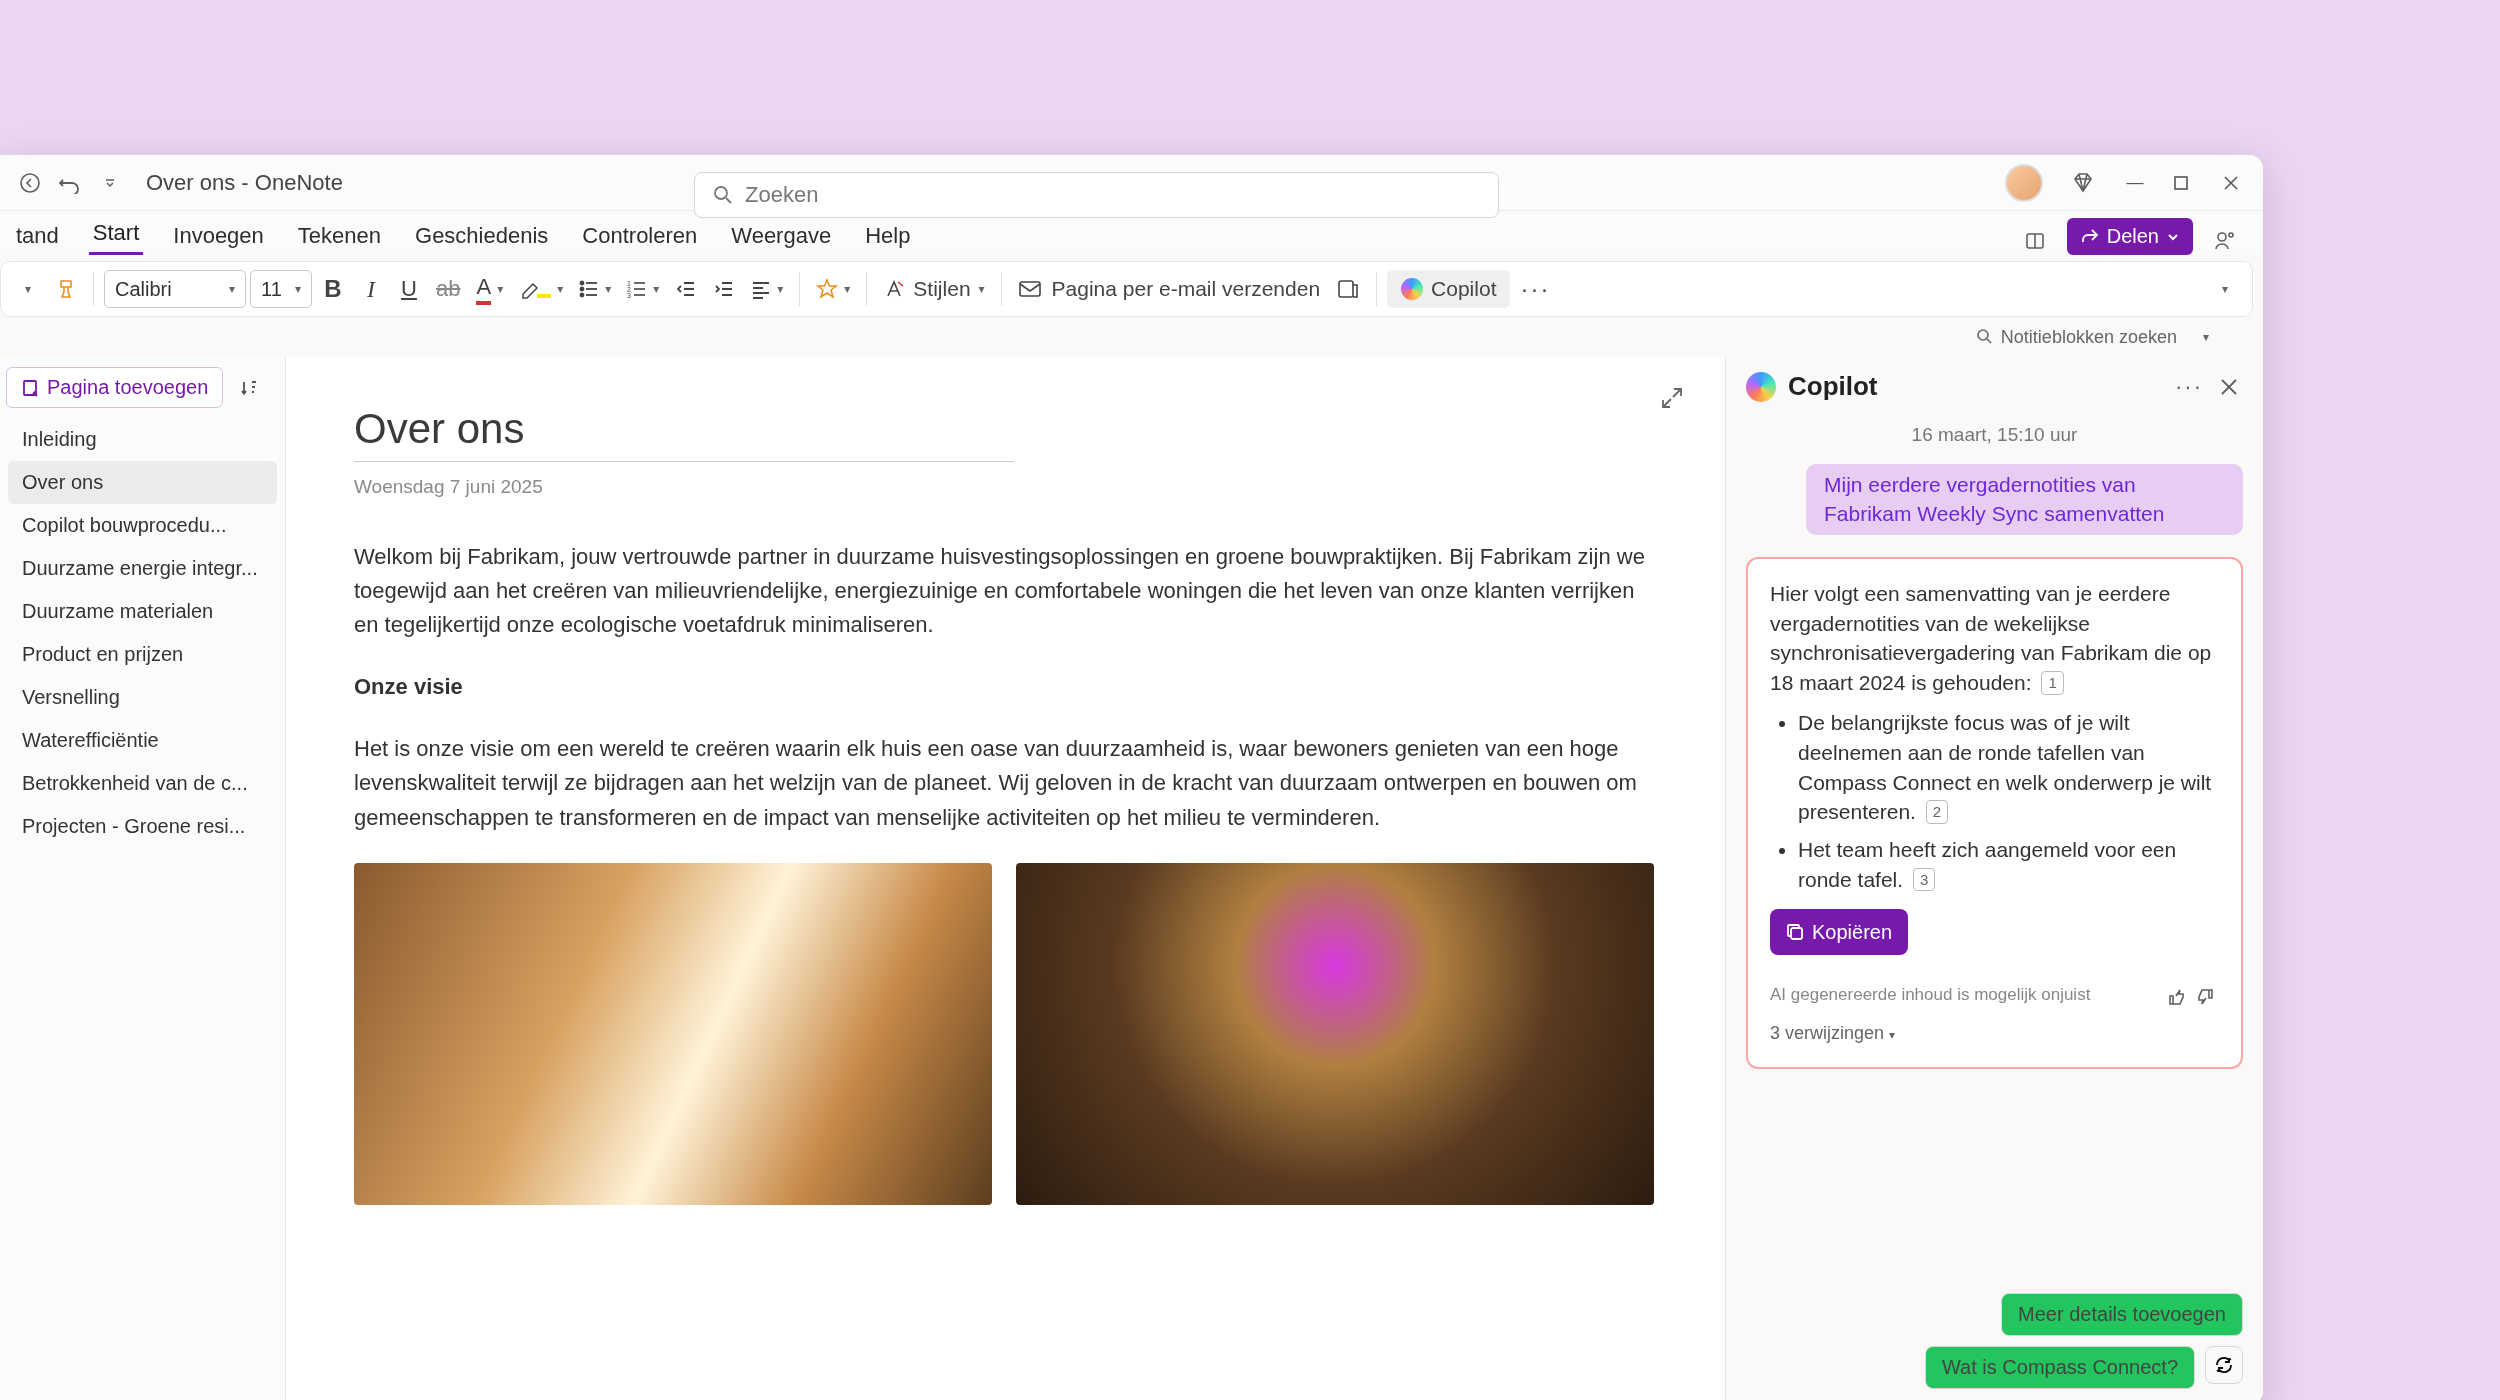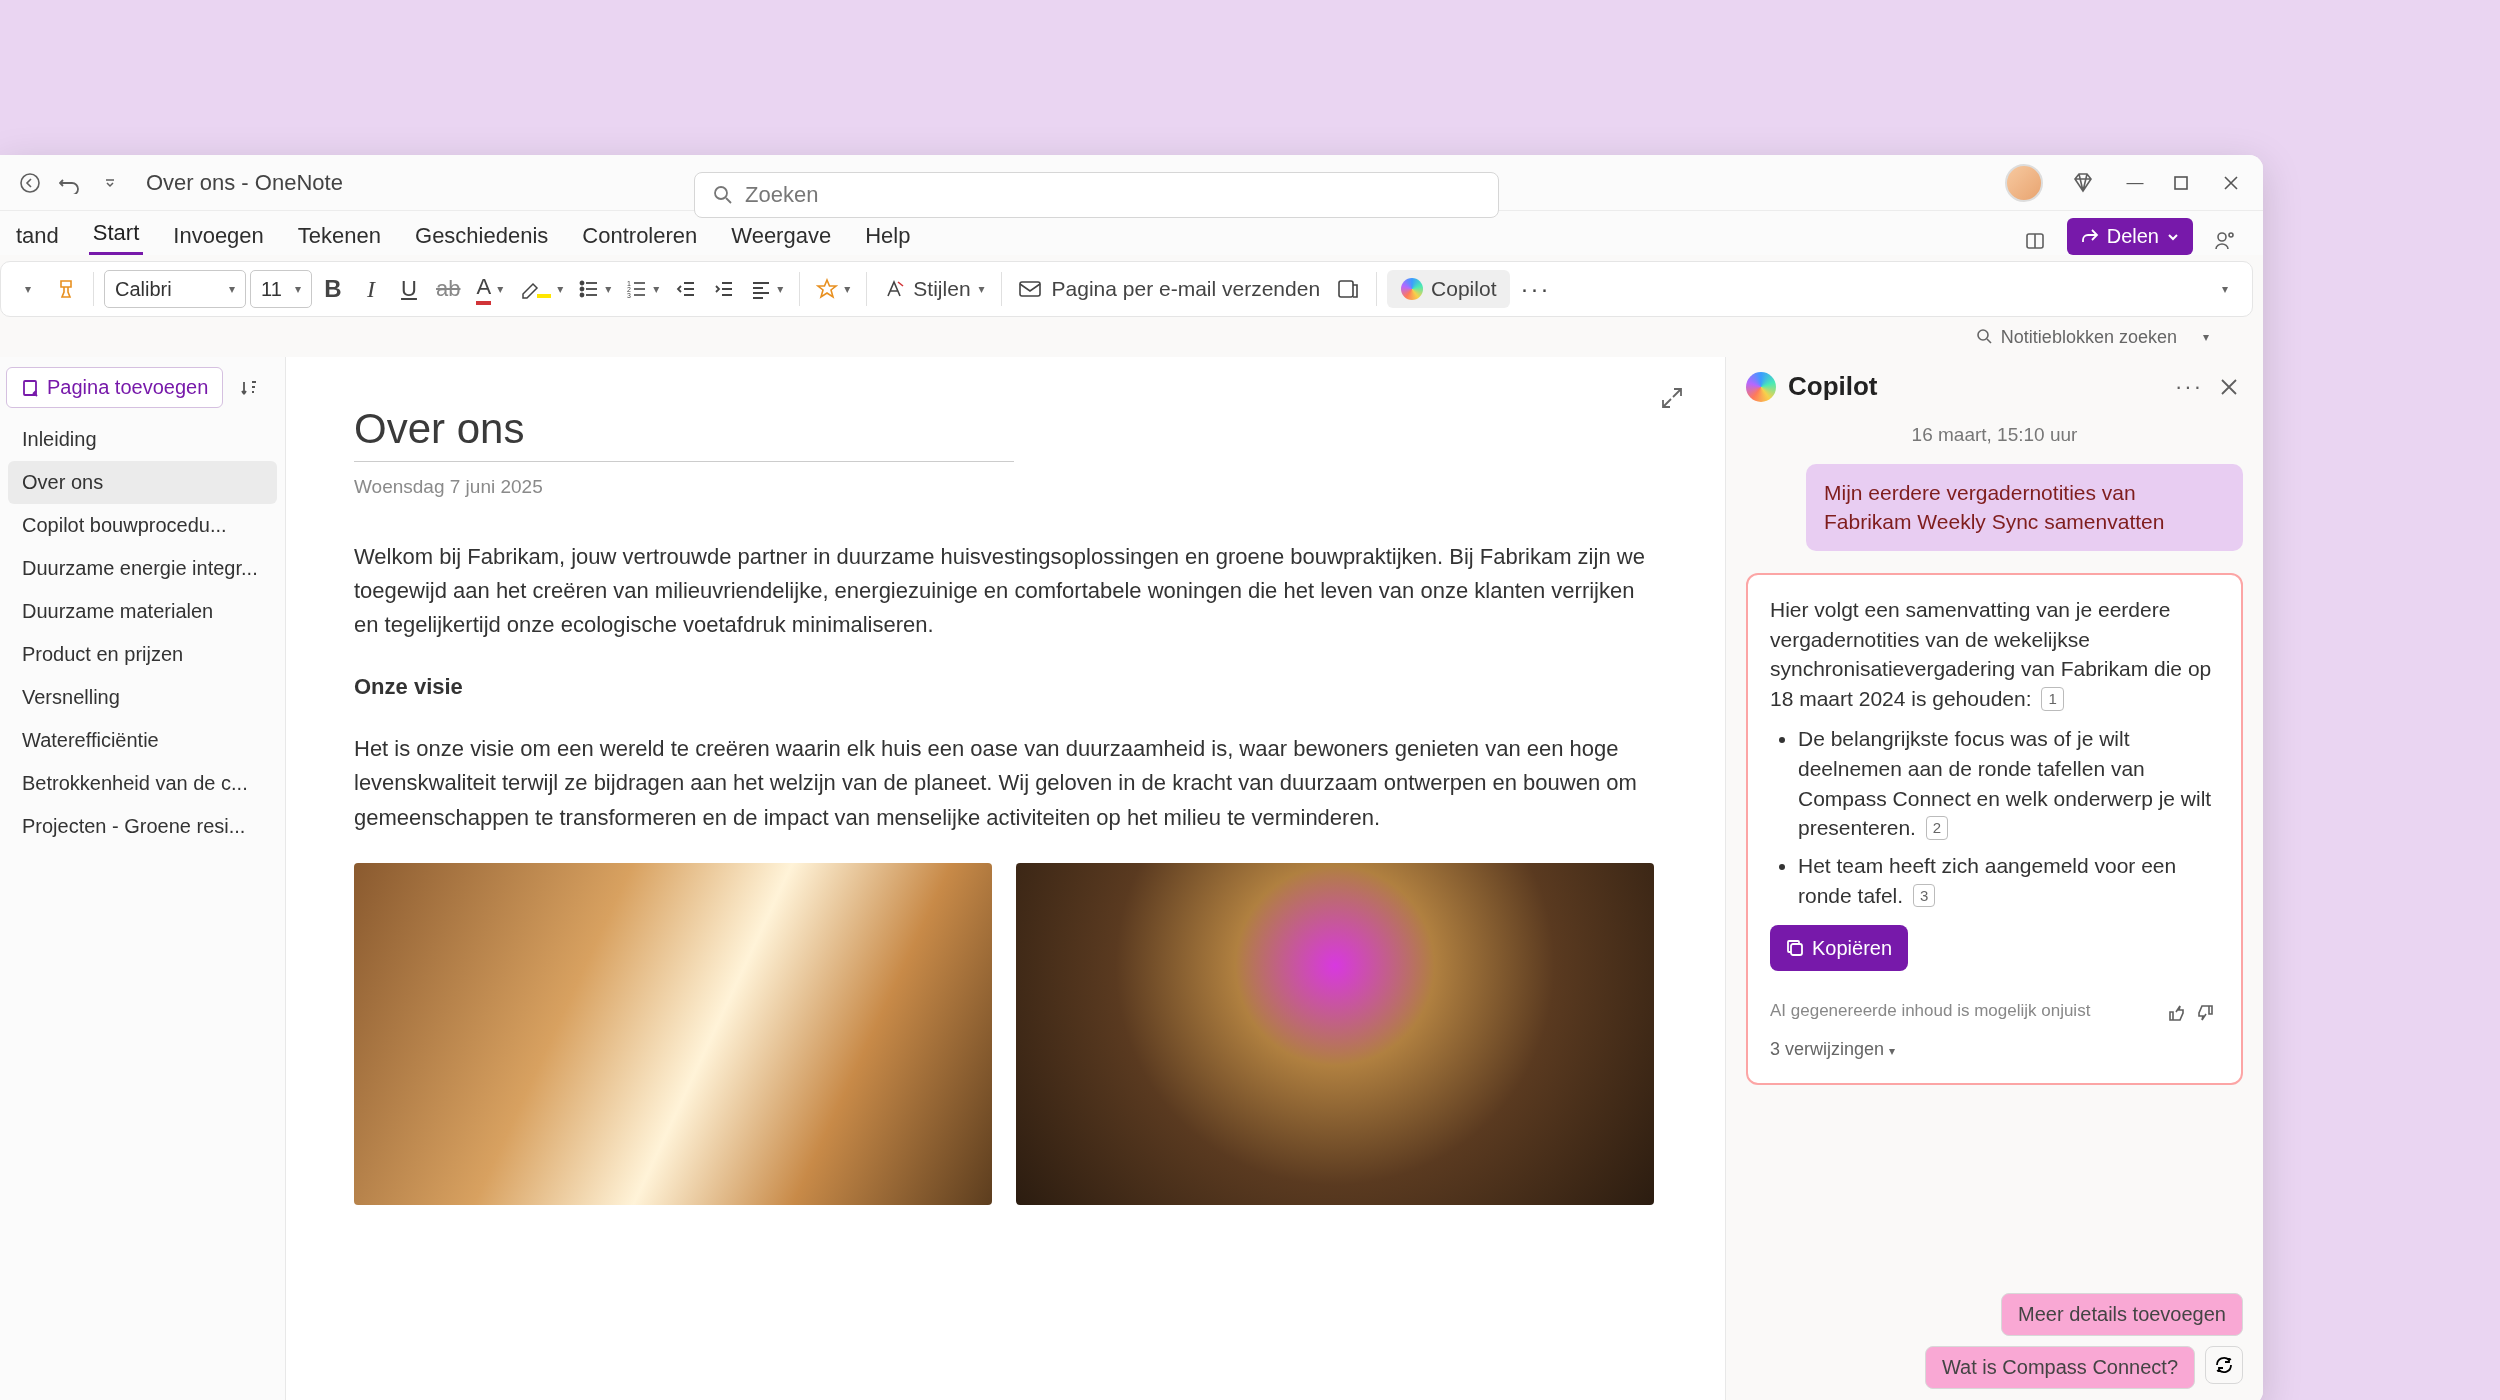--- a/index.html
+++ b/index.html
@@ -62,31 +62,31 @@
 .noteimg.b { background: radial-gradient(circle at 50% 30%, #d838e0 0%, #b08040 25%, #5a3a20 55%, #2b1c10 100%); }
 
 
 .copilot-panel { width: 538px; background: #faf9f8; border-left: 1px solid #e8e8e8; display: flex; flex-direction: column; }
 .cp-header { display: flex; align-items: center; padding: 14px 20px; gap: 12px; }
 .cp-logo { width: 30px; height: 30px; border-radius: 50%; background: conic-gradient(#3a9cff,#4aeab4,#f7d14a,#ff7a59,#b667ff,#3a9cff); }
 .cp-title { font-size: 26px; font-weight: 600; color: #222; }
 .cp-header .spacer { flex: 1; }
 .cp-scroll { flex: 1; padding: 0 20px 12px 20px; overflow-y: auto; }
 .cp-time { text-align: center; color: #777; font-size: 19px; margin: 8px 0 18px; }
-.user-msg { background: #e8cdf2; border-radius: 10px; padding: 14px 18px; font-size: 21px; color: #7f1d1d; margin-left: 60px; line-height: 1.4; }
+.user-msg { background: #e8cdf2; border-radius: 10px; padding: 6px 18px; font-size: 21px; color: #6d28d9; margin-left: 60px; line-height: 1.4; }
 .ai-msg { background: #fff; border: 2px solid #fca5a5; border-radius: 12px; padding: 20px 22px; margin-top: 22px; font-size: 21px; color: #333; line-height: 1.42; }
 .ai-msg ul { margin: 10px 0 14px 28px; }
 .ai-msg li { margin-bottom: 8px; }
 .ref-badge { display: inline-block; border: 1px solid #bbb; border-radius: 4px; font-size: 15px; padding: 0 6px; color: #666; vertical-align: 2px; margin-left: 4px; }
 .copy-btn { background: #7719AA; color: #fff; border-radius: 8px; padding: 9px 16px; display: inline-flex; align-items: center; gap: 8px; font-size: 20px; }
 .ai-foot { display: flex; margin-top: 28px; font-size: 17px; color: #888; }
 .ai-foot .spacer { flex: 1; }
 .refline { font-size: 18px; color: #666; margin-top: 10px; }
 .sugg-row { padding: 0 20px 16px; display: flex; flex-direction: column; align-items: flex-end; gap: 10px; }
-.sugg { background: #f9a8d4; border: 1px solid #d8d8d8; border-radius: 8px; padding: 9px 16px; font-size: 20px; color: #444; display: flex; align-items: center; gap: 10px; }
+.sugg { background: #22c55e; border: 1px solid #d8d8d8; border-radius: 8px; padding: 9px 16px; font-size: 20px; color: #444; display: flex; align-items: center; gap: 10px; }
 .reload { width: 38px; height: 38px; border: 1px solid #d8d8d8; border-radius: 8px; display: flex; align-items: center; justify-content: center; }
 
 svg { display: block; }
 </style>
 </head>
 <body>
 
 <div class="app-window">
 
   <div class="titlebar" style="position:relative;">

